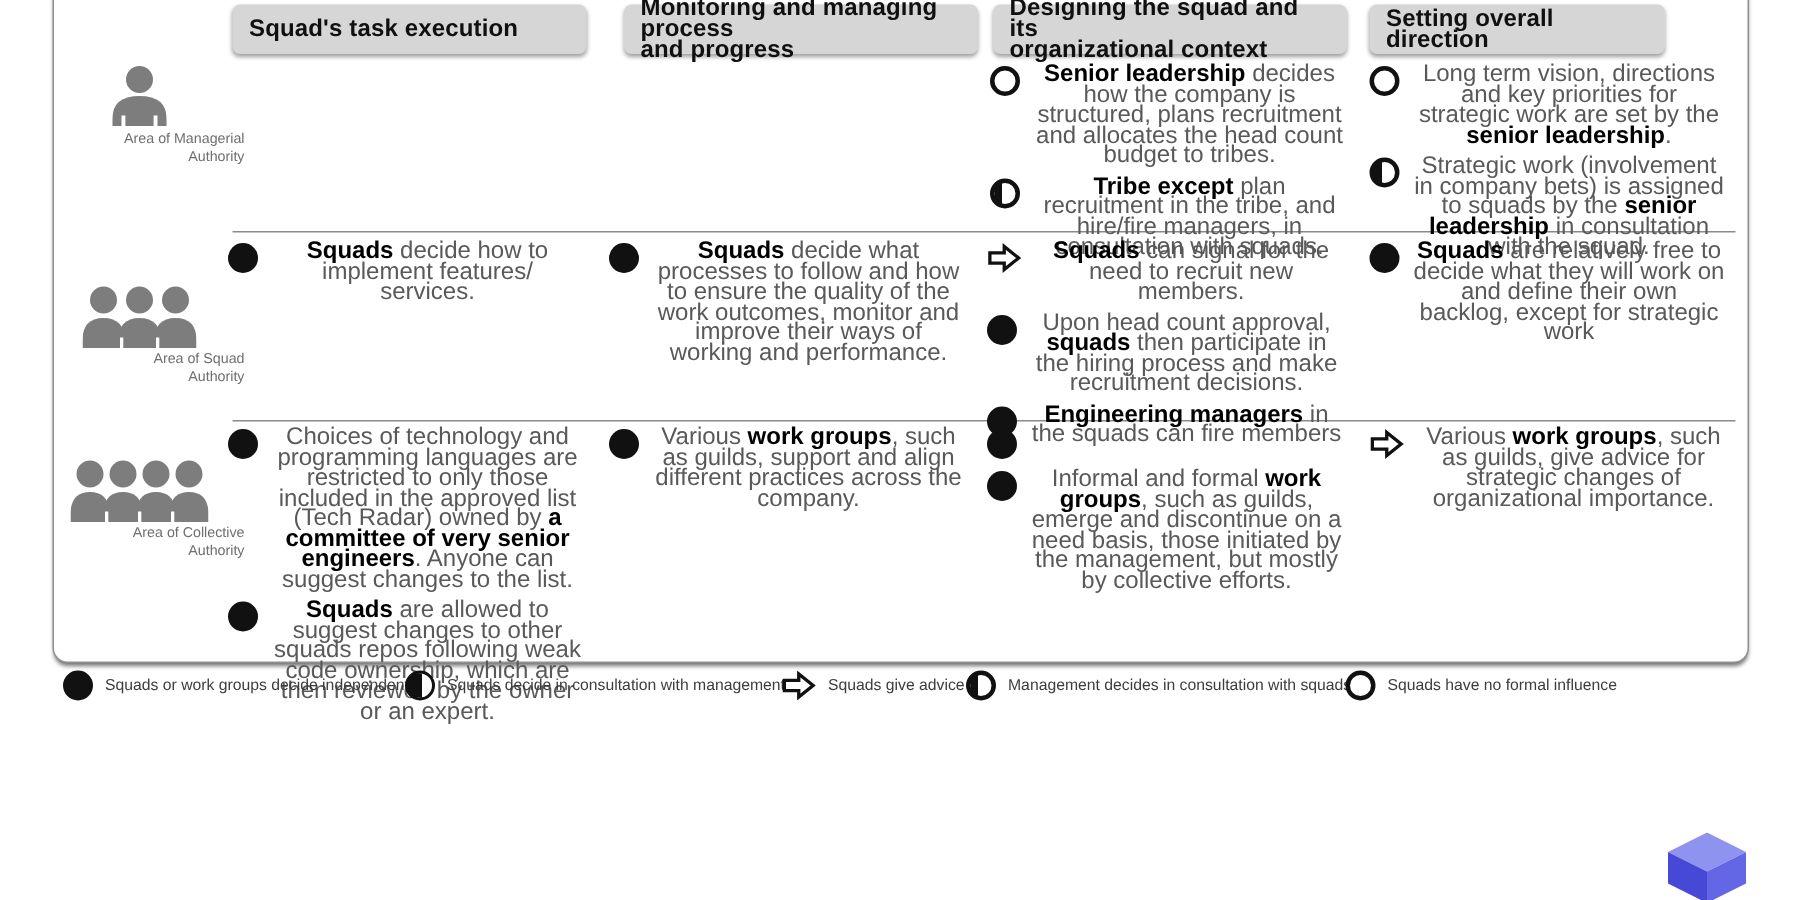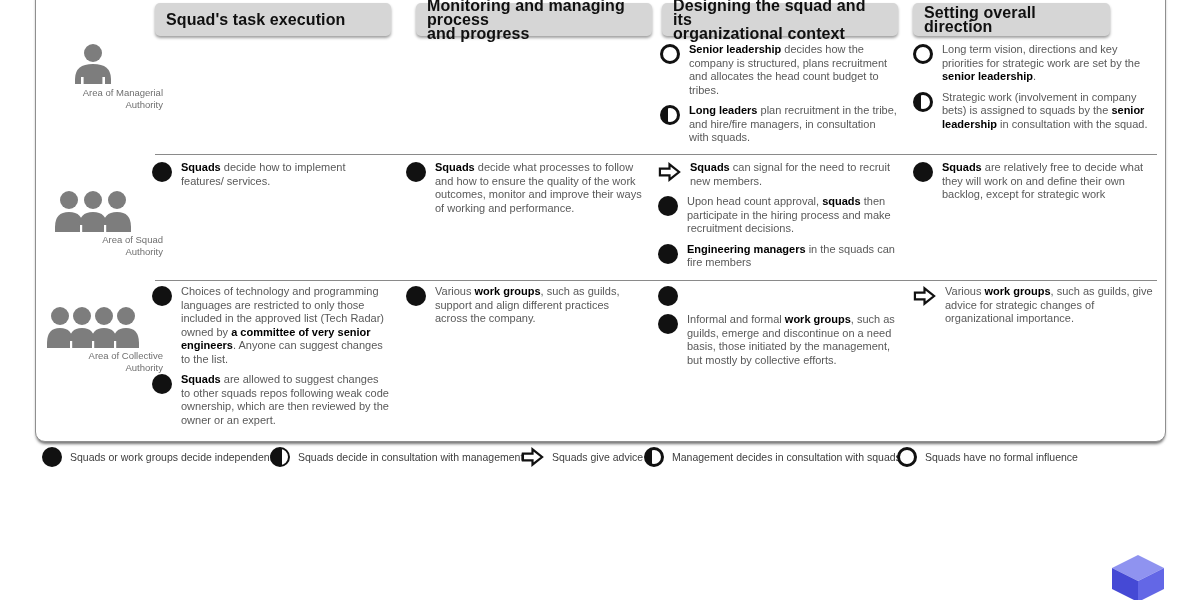--- a/index.html
+++ b/index.html
@@ -30,21 +30,21 @@
   .fig circle,.fig path{fill:var(--figure);}
   .fig .notch{fill:#ffffff;}
   .rowlabel{
     position:absolute;left:23px;width:140px;text-align:right;
     color:#6f6f6f;font-size:9.5px;line-height:11.5px;white-space:pre-line;
   }
   .sep{position:absolute;left:155px;width:1002px;height:1px;background:#8a8a8a;}
 
   .cell{position:absolute;width:245px;}
   .item{display:flex;gap:9px;margin-bottom:7px;}
-  .txt{margin:0;width:208px;font-size:11px;line-height:13.5px;color:var(--body-text);}
+  .txt{margin:0;width:208px;font-size:16px;line-height:13.5px;color:var(--body-text);text-align:center;}
   .txt b{color:#000;}
 
   .ic{width:20px;height:20px;min-width:20px;border-radius:50%;box-sizing:border-box;margin-top:1px;}
   .ic-full{background:var(--ink);}
   .ic-empty{border:3px solid var(--ink);background:#fff;}
   .ic-ms{border:2px solid var(--ink);background:linear-gradient(90deg,var(--ink) 0 60%,#fff 60%);}
   .ic-mm{border:3px solid var(--ink);background:linear-gradient(90deg,var(--ink) 0 38%,#fff 38%);}
   .ic-arrow{border:none;border-radius:0;background:none;width:23px;min-width:23px;height:20px;}
   .arrow-svg path{fill:#fff;stroke:var(--ink);stroke-width:2.3;stroke-linejoin:miter;}
 
@@ -108,21 +108,21 @@
 <div class="sep" style="top:154px"></div>
 <div class="sep" style="top:280px"></div>
 
 <div class="cell" style="left:660px;top:43px">
   <div class="item">
     <span class="ic ic-empty"></span>
     <p class="txt"><b>Senior leadership</b><span> decides how the company is structured, plans recruitment and allocates the head count budget to tribes.</span></p>
   </div>
   <div class="item">
     <span class="ic ic-mm"></span>
-    <p class="txt"><b>Long leaders</b><span> plan recruitment in the tribe, and hire/fire managers, in consultation with squads.</span></p>
+    <p class="txt"><b>Tribe except</b><span> plan recruitment in the tribe, and hire/fire managers, in consultation with squads.</span></p>
   </div>
 </div>
 <div class="cell" style="left:913px;top:43px">
   <div class="item">
     <span class="ic ic-empty"></span>
     <p class="txt"><span>Long term vision, directions and key priorities for strategic work are set by the </span><b>senior leadership</b><span>.</span></p>
   </div>
   <div class="item">
     <span class="ic ic-mm"></span>
     <p class="txt"><span>Strategic work (involvement in company bets) is assigned to squads by the </span><b>senior leadership</b><span> in consultation with the squad.</span></p>

